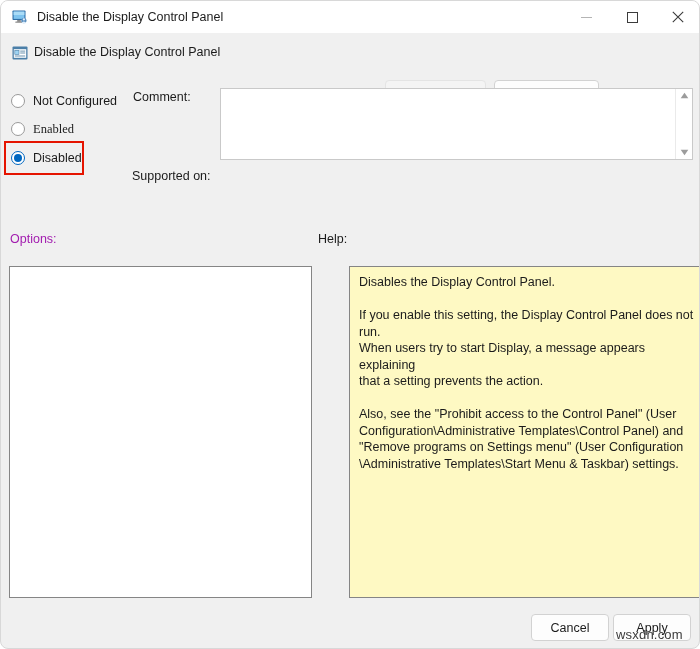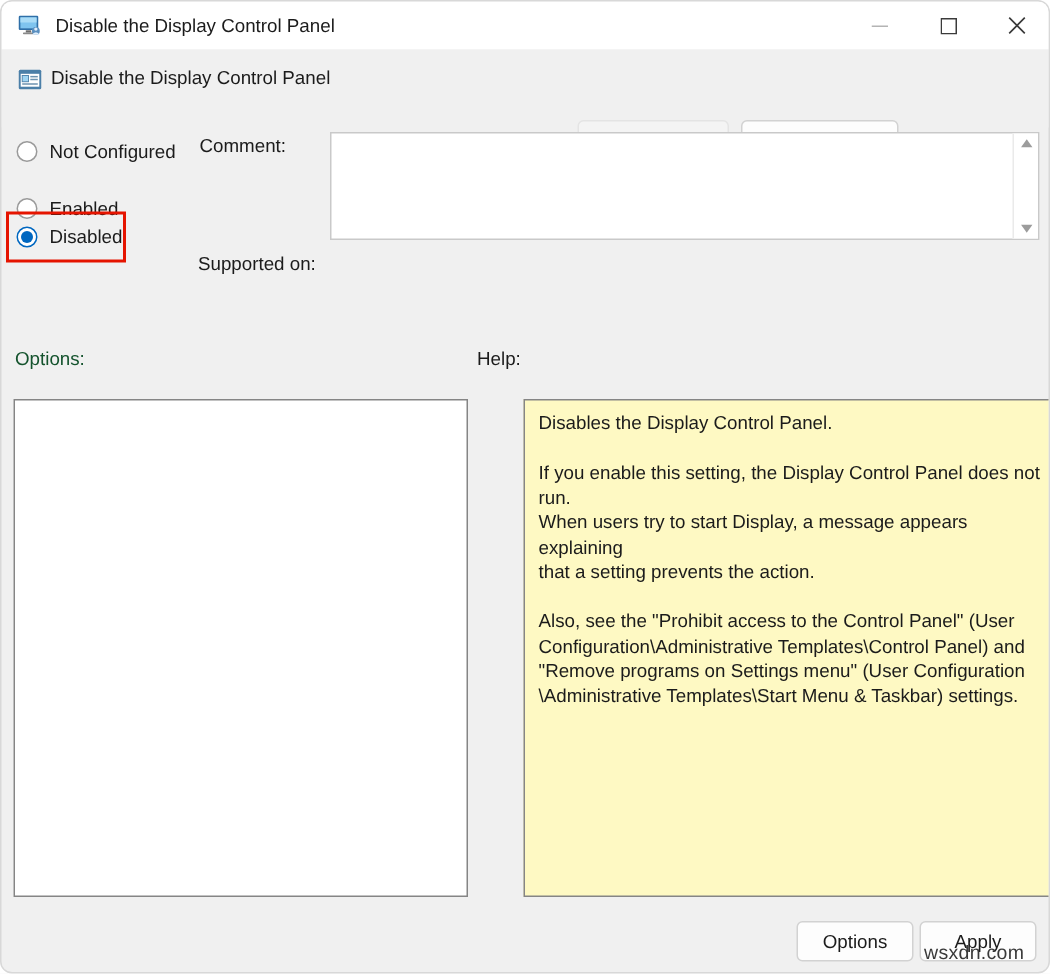--- a/index.html
+++ b/index.html
@@ -104,21 +104,21 @@
 
   
   .radio-row {
     position: absolute;
     left: 10px;
     height: 20px;
     display: flex;
     align-items: center;
   }
   #radio-notconfigured { top: 90px; }
-  #radio-enabled       { top: 128px; }
+  #radio-enabled       { top: 118px; font-family: Liberation Serif, serif; }
   #radio-disabled      { top: 147px; }
   .radio-circle {
     width: 14px; height: 14px;
     border-radius: 50%;
     border: 1px solid #9a9a9a;
     background: #ffffff;
     box-sizing: border-box;
     position: relative;
     flex: none;
   }
@@ -212,21 +212,21 @@
     box-sizing: border-box;
   }
   .sb.gray { background: #f0f0f0; }
   .sb-arrow { display: block; }
 
   
   #label-options {
     position: absolute;
     left: 9px; top: 231px;
     font-size: 12.5px;
-    color: #14532d;
+    color: #a21caf;
   }
   #label-help {
     position: absolute;
     left: 317px; top: 231px;
     font-size: 12.5px;
     color: #1b1b1b;
   }
 
   
   #options-panel {
@@ -407,18 +407,18 @@
 "Remove programs on Settings menu" (User Configuration
 \Administrative Templates\Start Menu &amp; Taskbar) settings.</div>
     <div id="help-scrollbar">
       <svg class="sb-arrow" width="9" height="7" viewBox="0 0 9 7">
         <path d="M4.5 0.8 L8.3 6.2 L0.7 6.2 Z" fill="#9c9c9c"></path>
       </svg>
       <span></span>
     </div>
   </div>
 
-  <button class="dlg-btn" id="btn-cancel">Options</button>
+  <button class="dlg-btn" id="btn-cancel">Cancel</button>
   <button class="dlg-btn" id="btn-apply">Apply</button>
 
   <div id="site-watermark">wsxdn.com</div>
 
 </div>
 
 </body></html>

